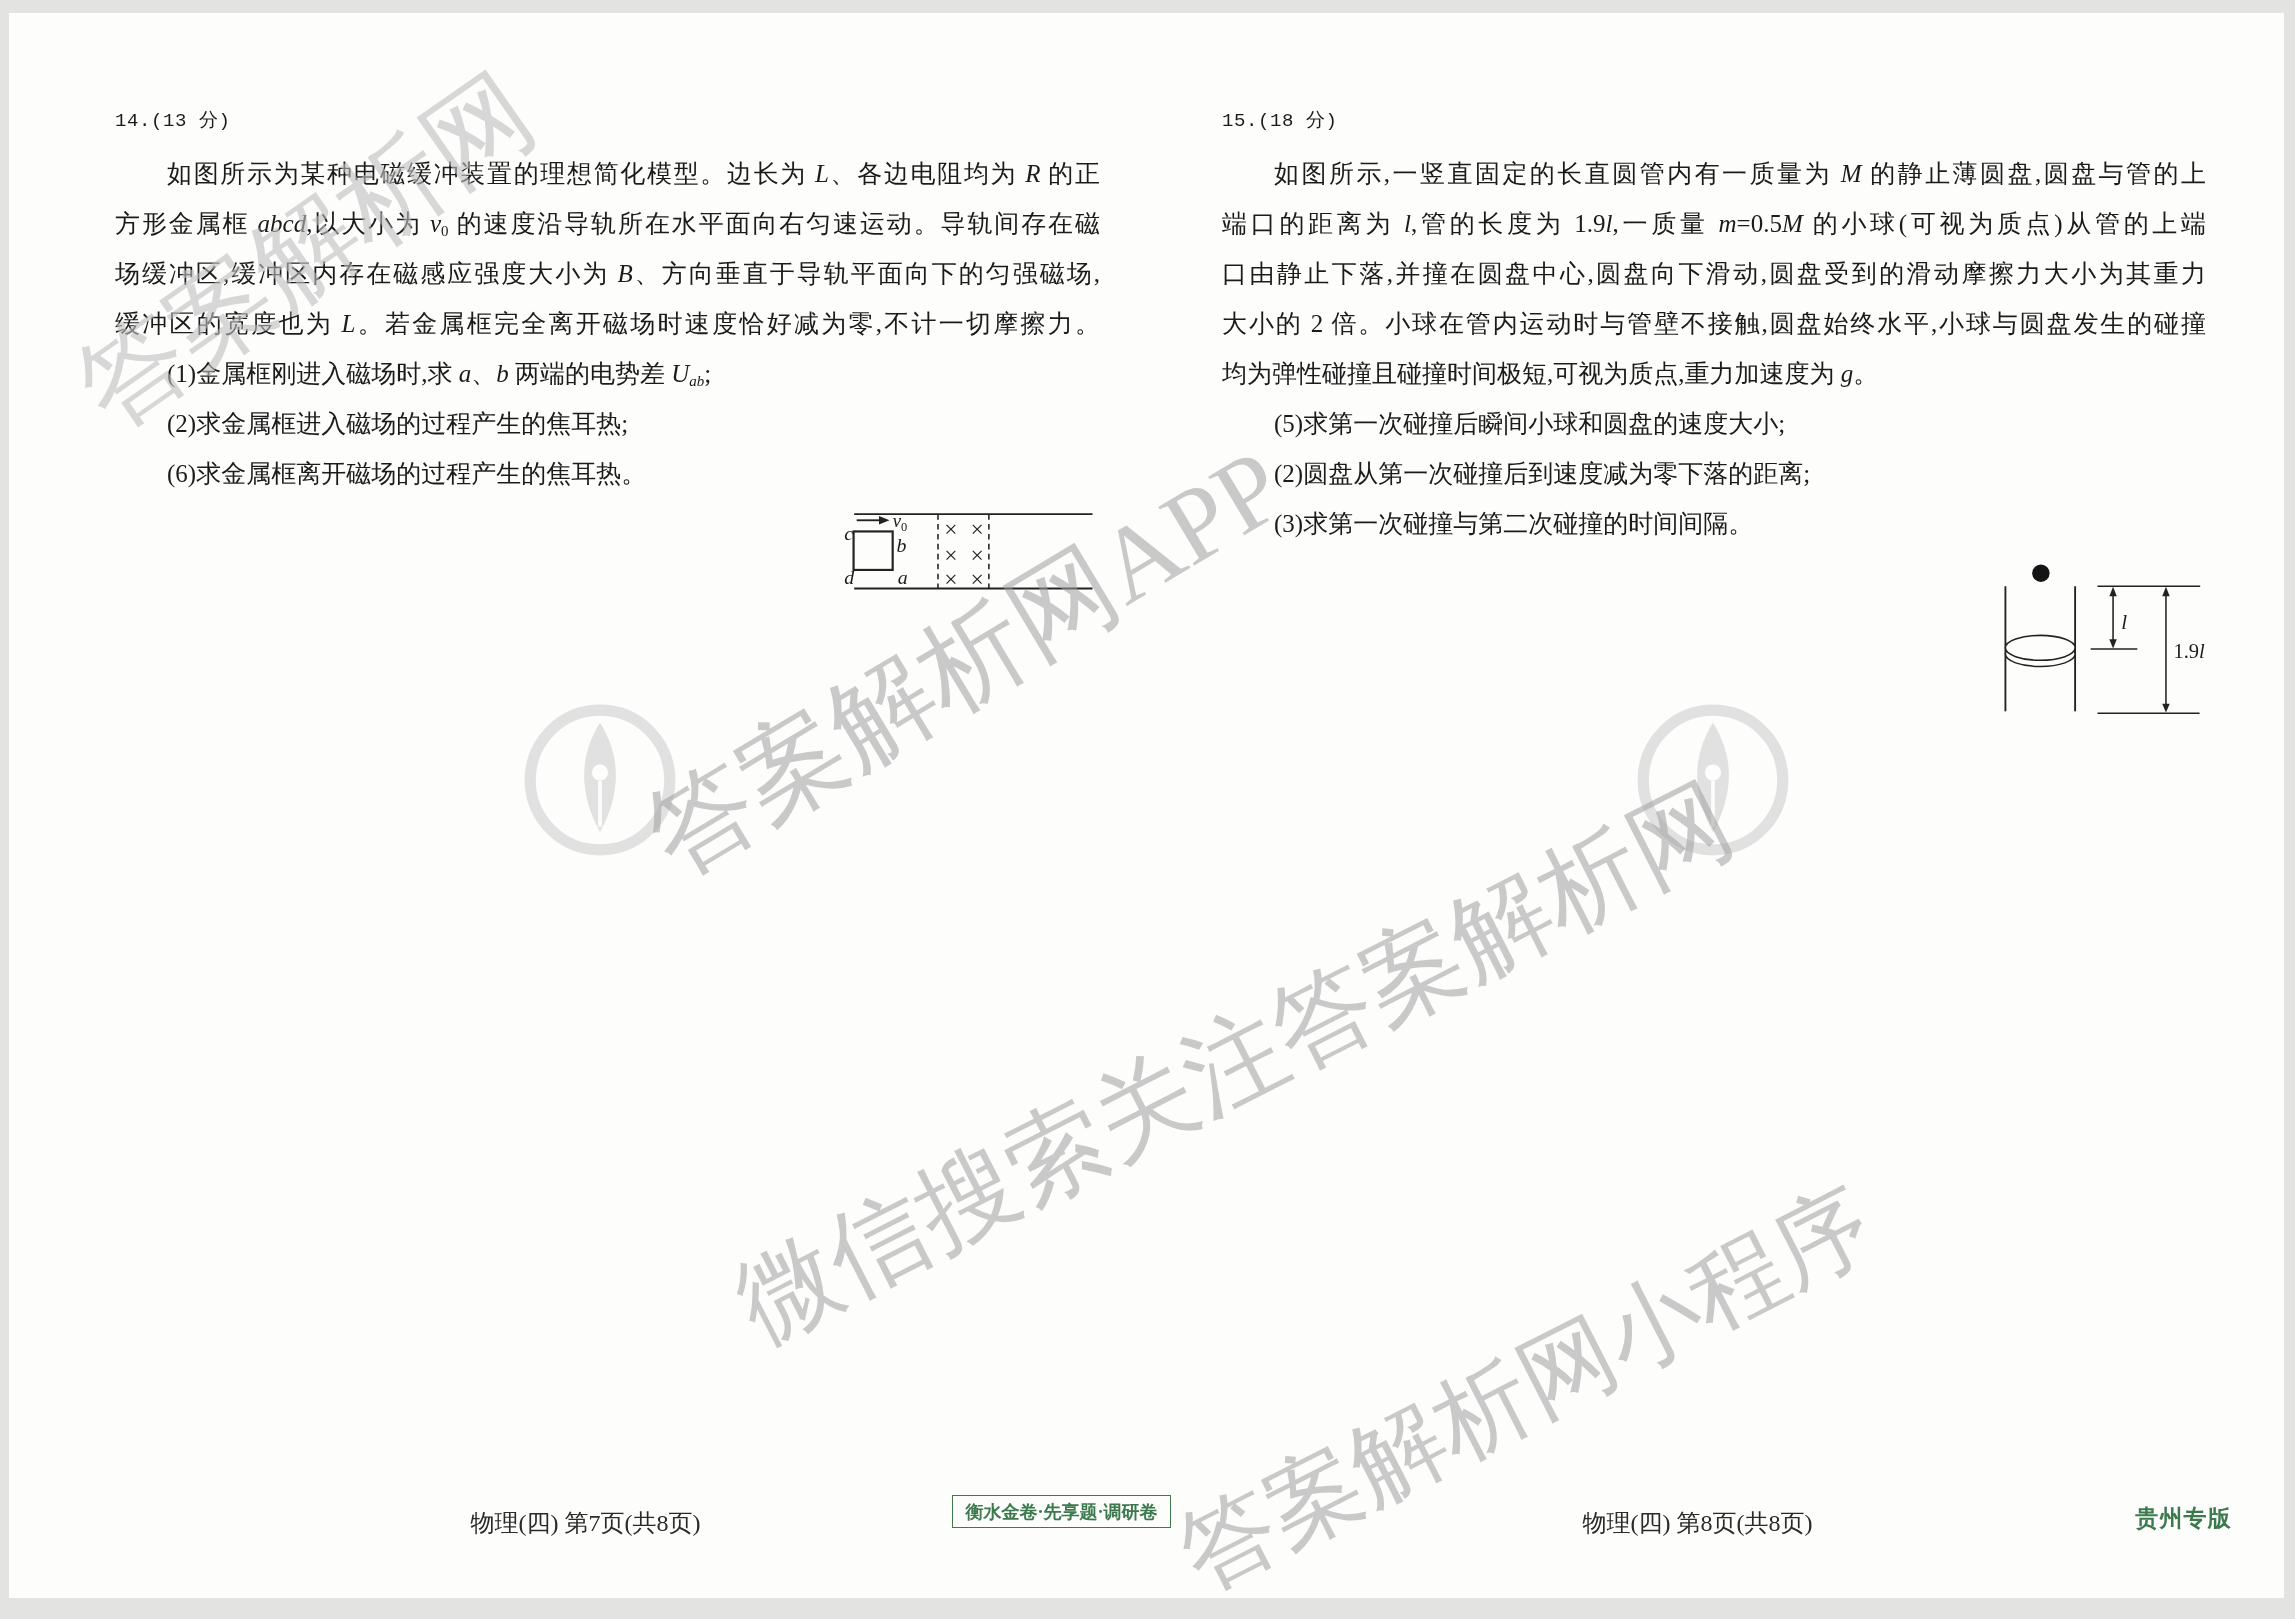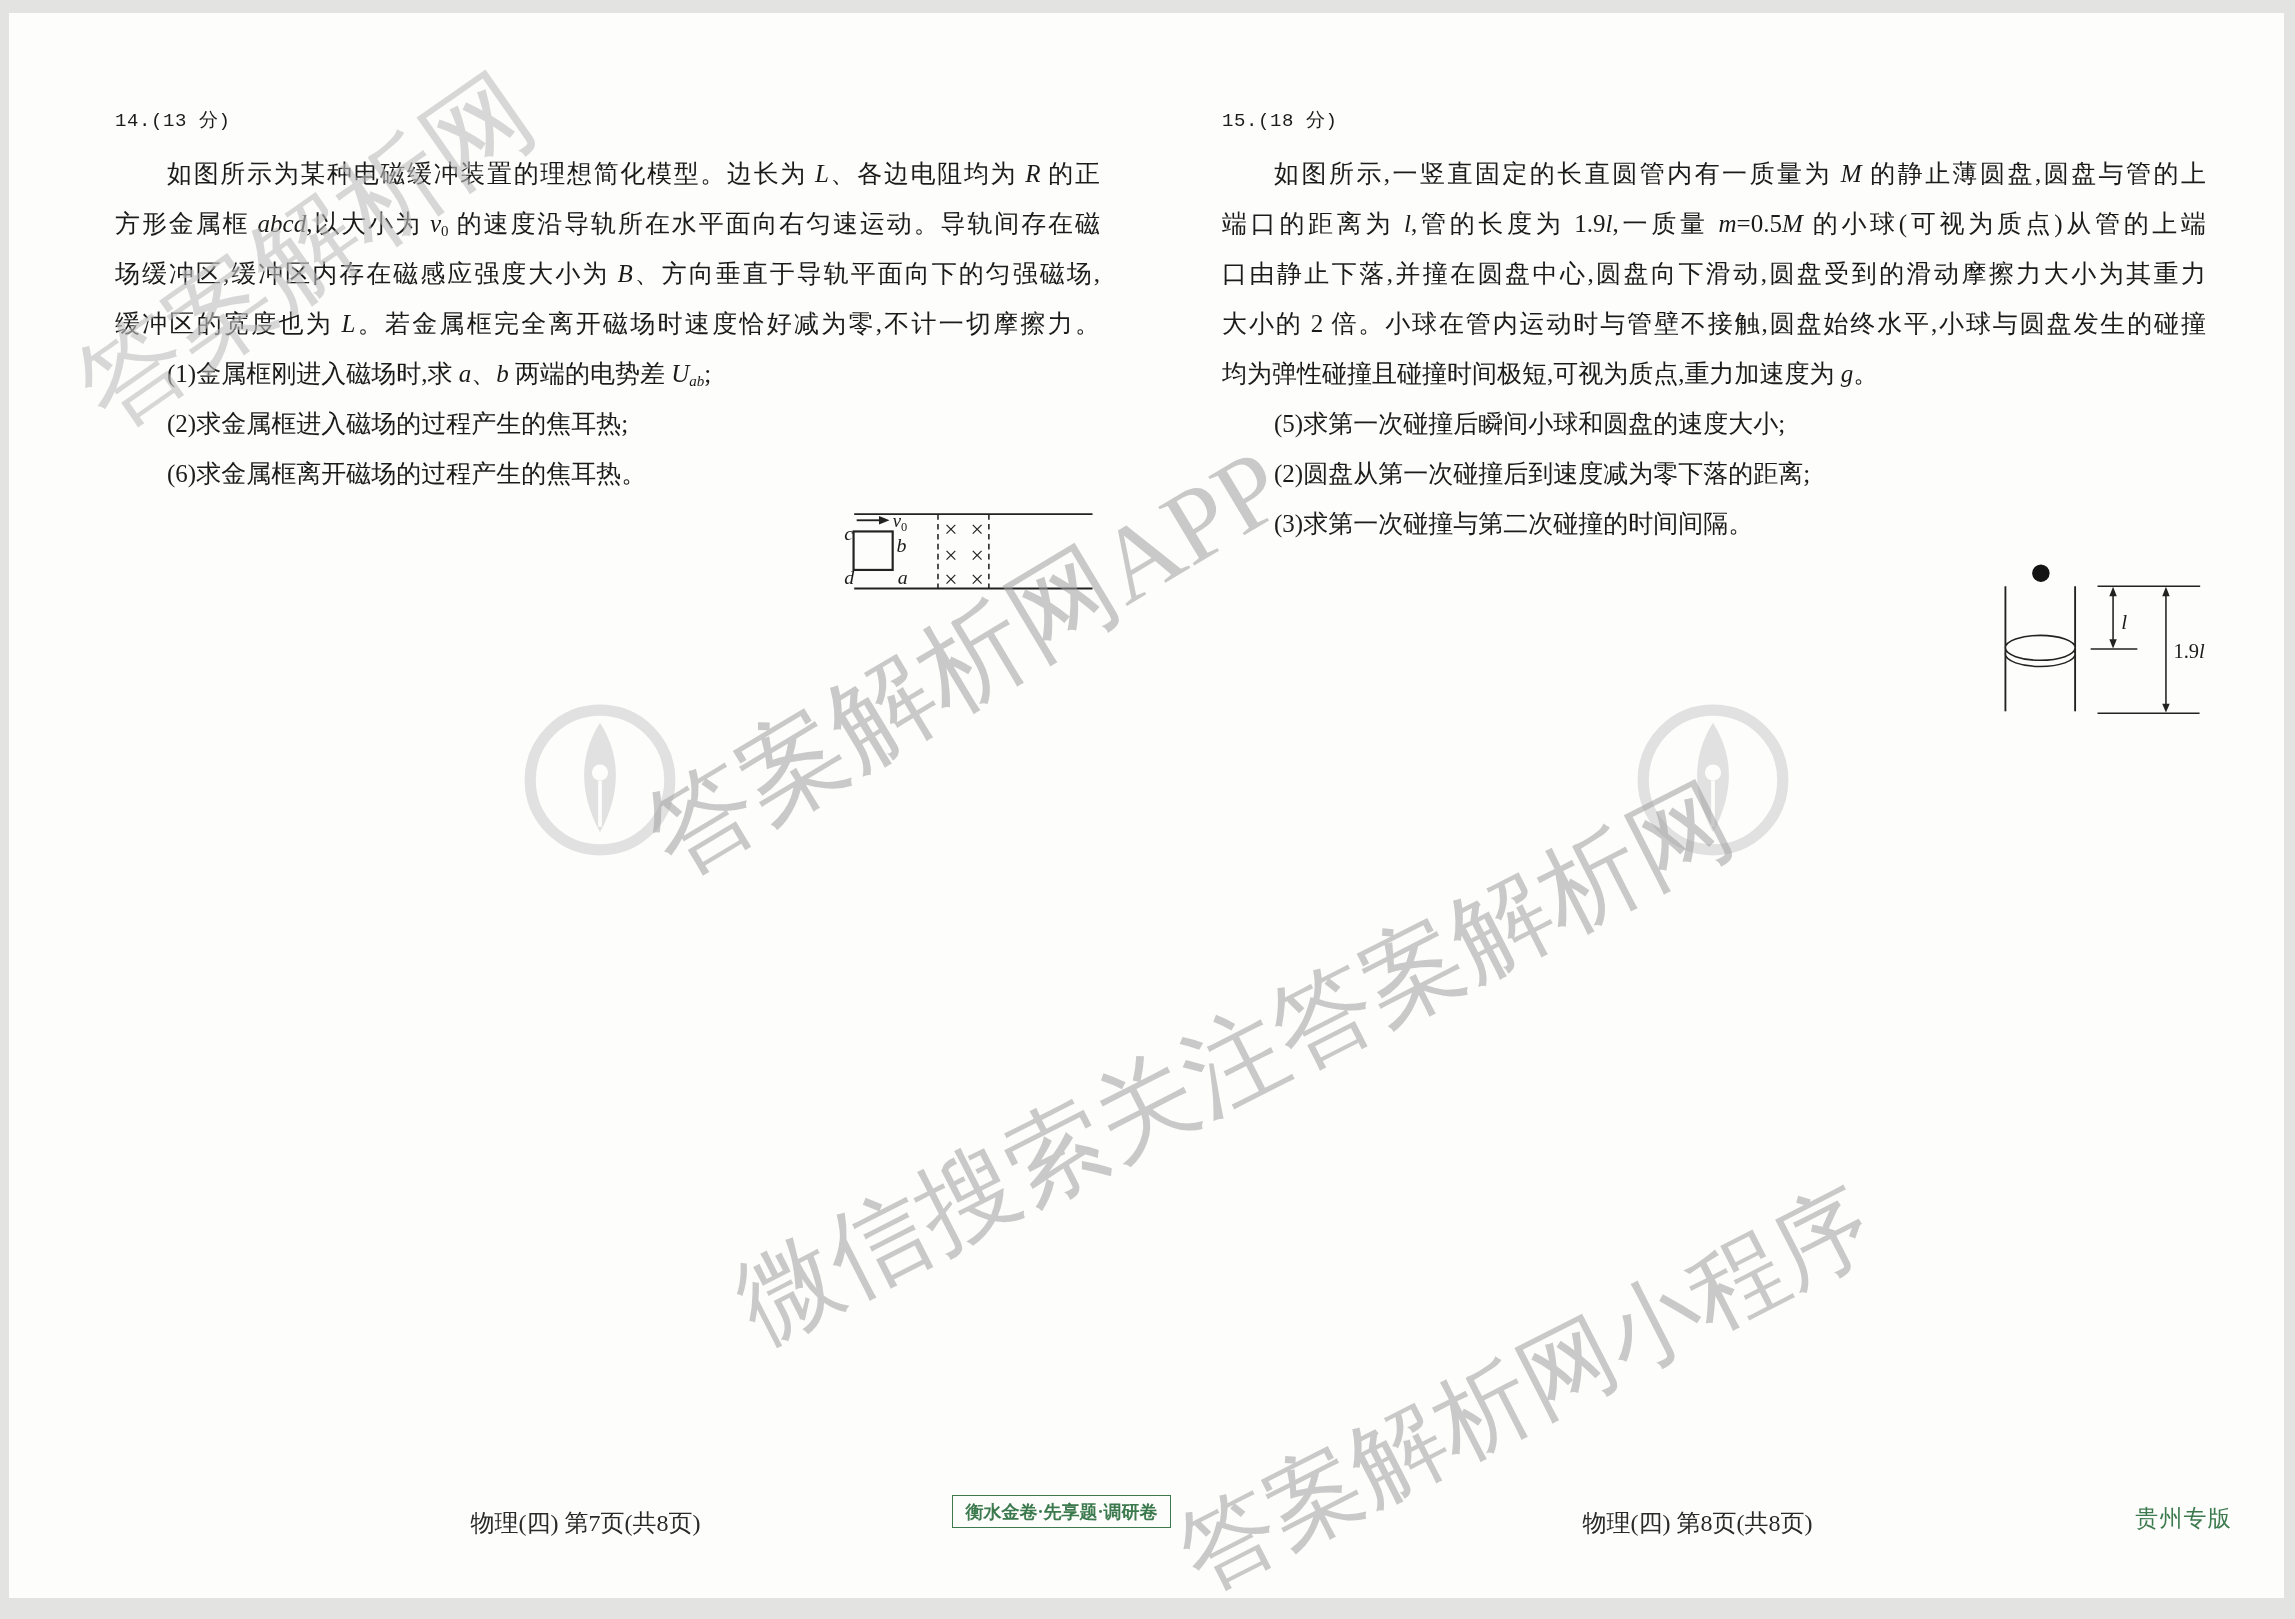--- a/index.html
+++ b/index.html
@@ -24,21 +24,21 @@
   .sub{font-size:0.6em;vertical-align:-0.25em;}
   
   .fig{position:absolute;z-index:2;}
   .fig svg text{fill:#1b1b1b;font-family:"Liberation Serif","DejaVu Serif",serif;}
   
   .footer-item{position:absolute;color:#2a2a2a;font-size:24px;z-index:2;}
   .footer-center{
     position:absolute;z-index:2;font-size:18px;font-weight:bold;
     padding:3.7px 12.5px;border:1.9px solid;
   }
-  .footer-edition{position:absolute;z-index:2;font-size:23px;font-weight:normal;letter-spacing:1.2px;}
+  .footer-edition{position:absolute;z-index:2;font-size:23px;font-weight:bold;letter-spacing:1.2px;}
   
   .wm{
     position:absolute;z-index:4;pointer-events:none;white-space:nowrap;
     color:#a0a0a0;opacity:.55;font-family:"Liberation Serif","DejaVu Serif",serif;
   }
   .wm1{left:44px;top:181px;font-size:105px;transform:rotate(-35deg);color:#bfbfbf;opacity:.6;}
   .wm2{left:607px;top:592px;font-size:105px;transform:rotate(-31deg);}
   .wm3{left:685px;top:996px;font-size:100px;transform:rotate(-27deg);}
   .wm4{left:1146px;top:1326px;font-size:95px;transform:rotate(-27deg);}
   .logo{position:absolute;z-index:1;opacity:.75;}

